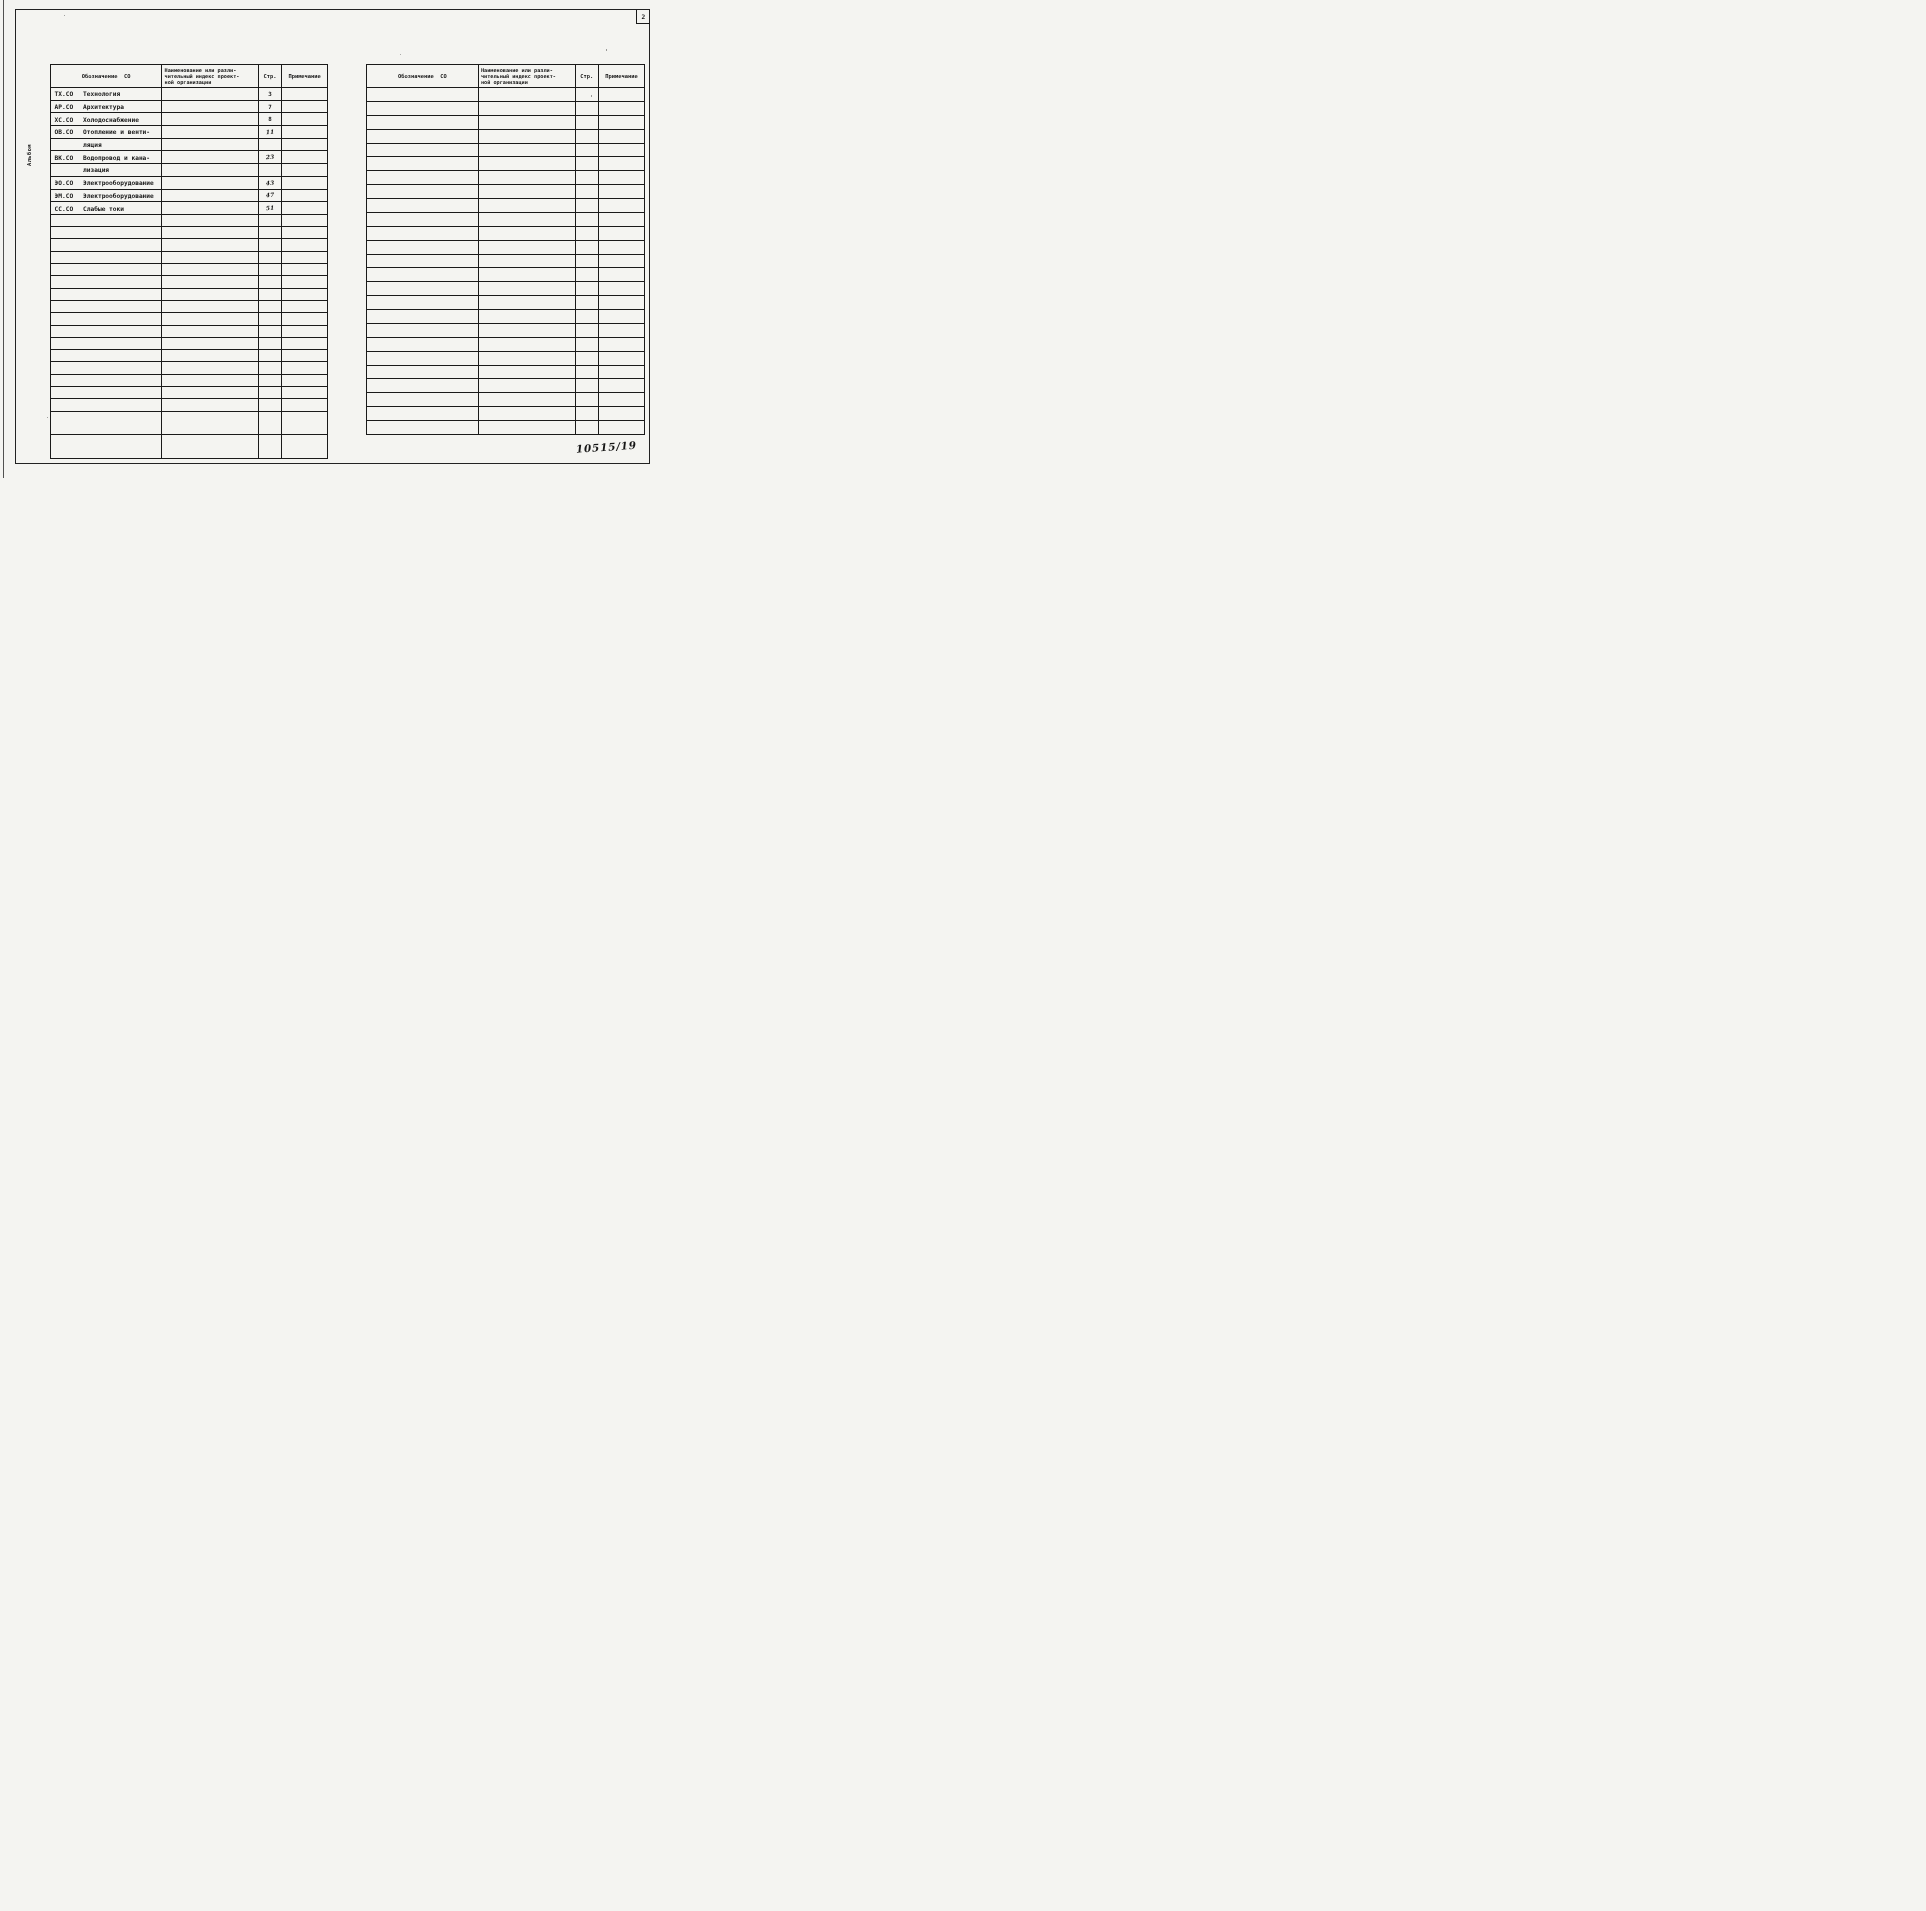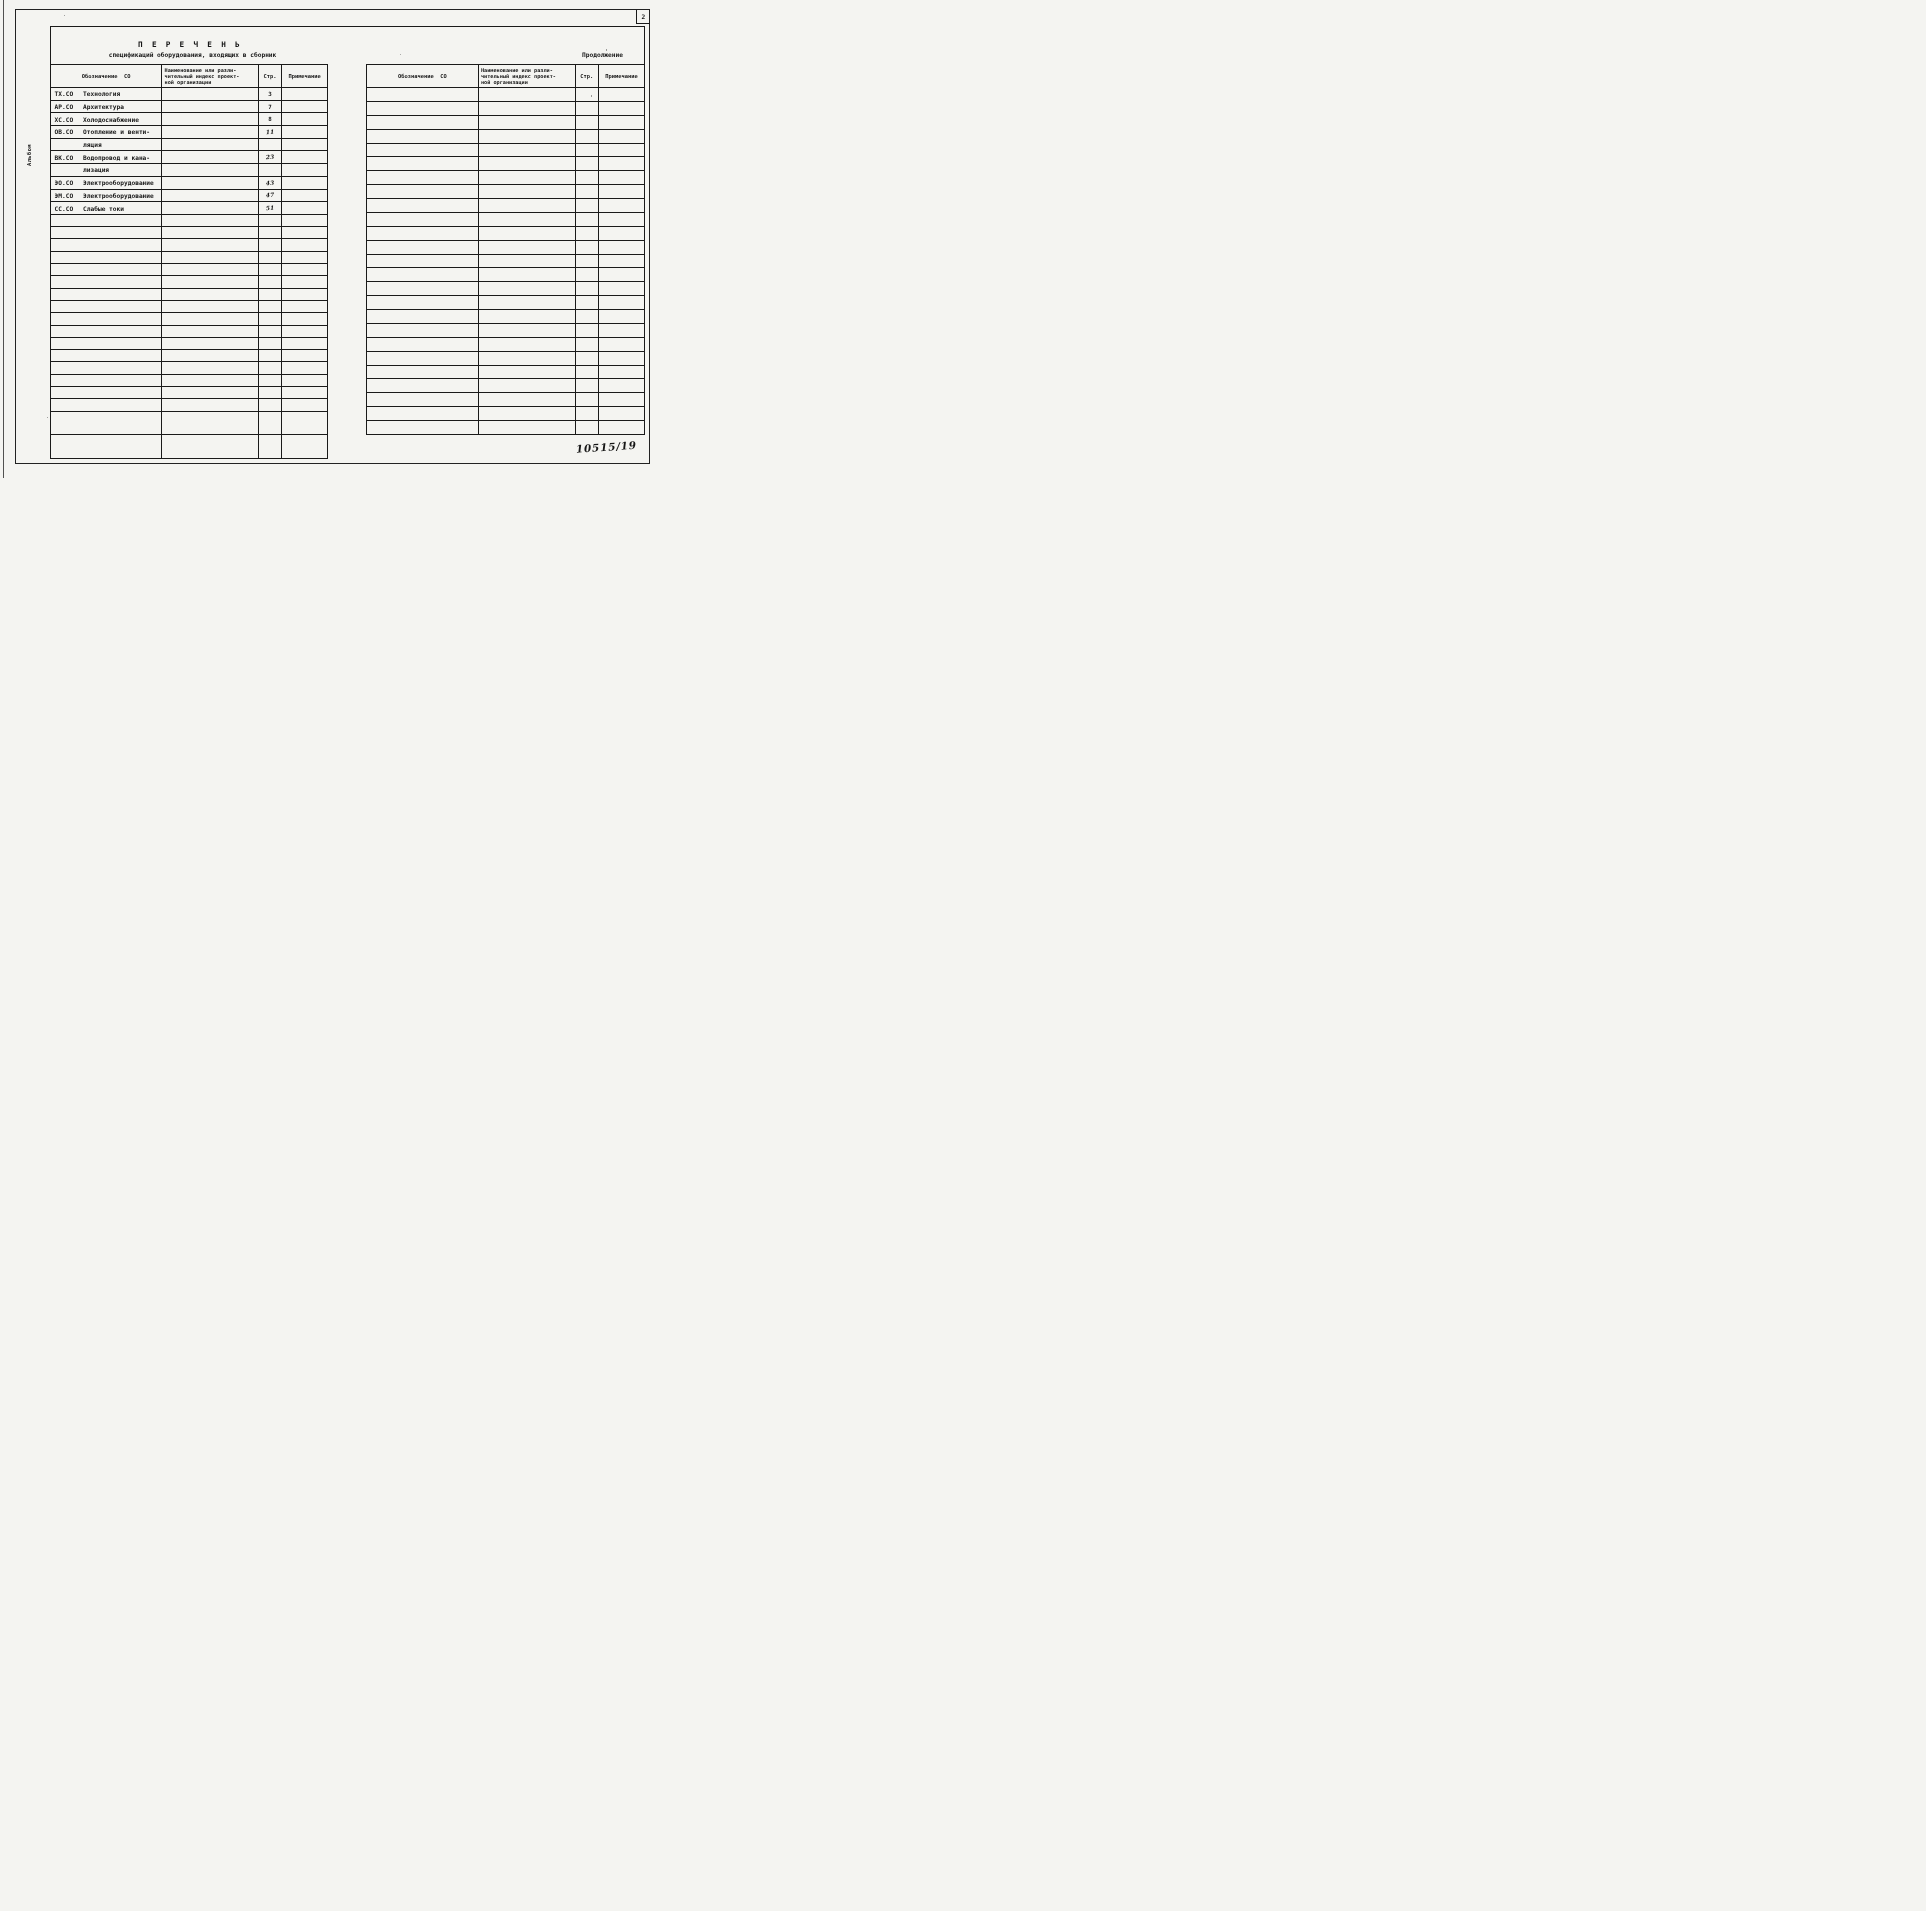--- a/index.html
+++ b/index.html
@@ -104,25 +104,20 @@
 <div class="sheet">
 
   <div class="scan-edge"></div>
 
   <div class="page-frame"></div>
 
   <div class="pagenum-box">
     <span>2</span>
   </div>
 
-  <div class="title-frame">
-    <div class="doc-title">П Е Р Е Ч Е Н Ь</div>
-    <div class="doc-subtitle">спецификаций оборудования, входящих в сборник</div>
-    <div class="continuation">Продолжение</div>
-  </div>
 
   <div class="tbl tbl-left">
     <div class="trow hd">
       <div class="c c1">Обозначение  СО</div>
       <div class="c c2">Наименование или разли-
 чительный индекс проект-
 ной организации</div>
       <div class="c c3">Стр.</div>
       <div class="c c4">Примечание</div>
     </div>

